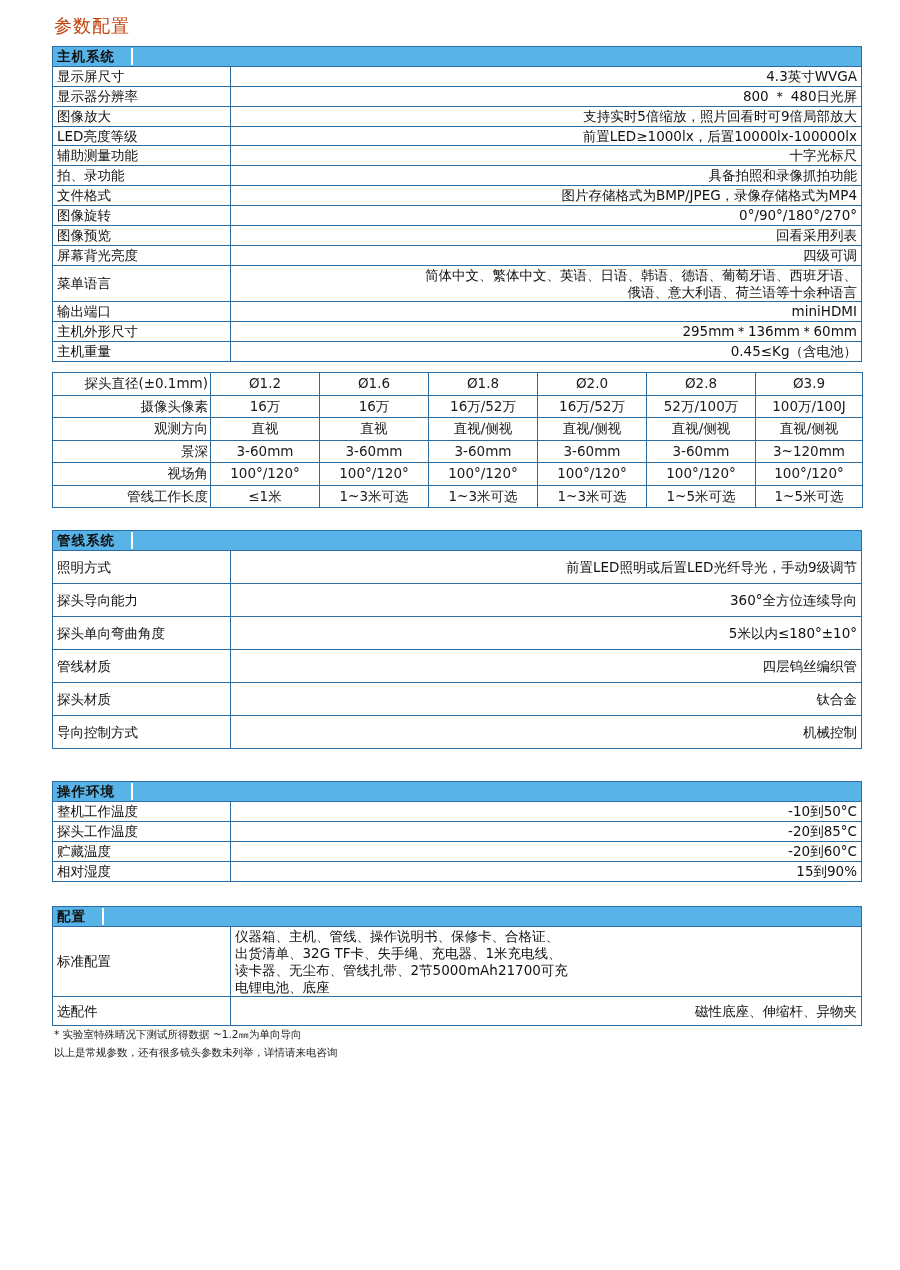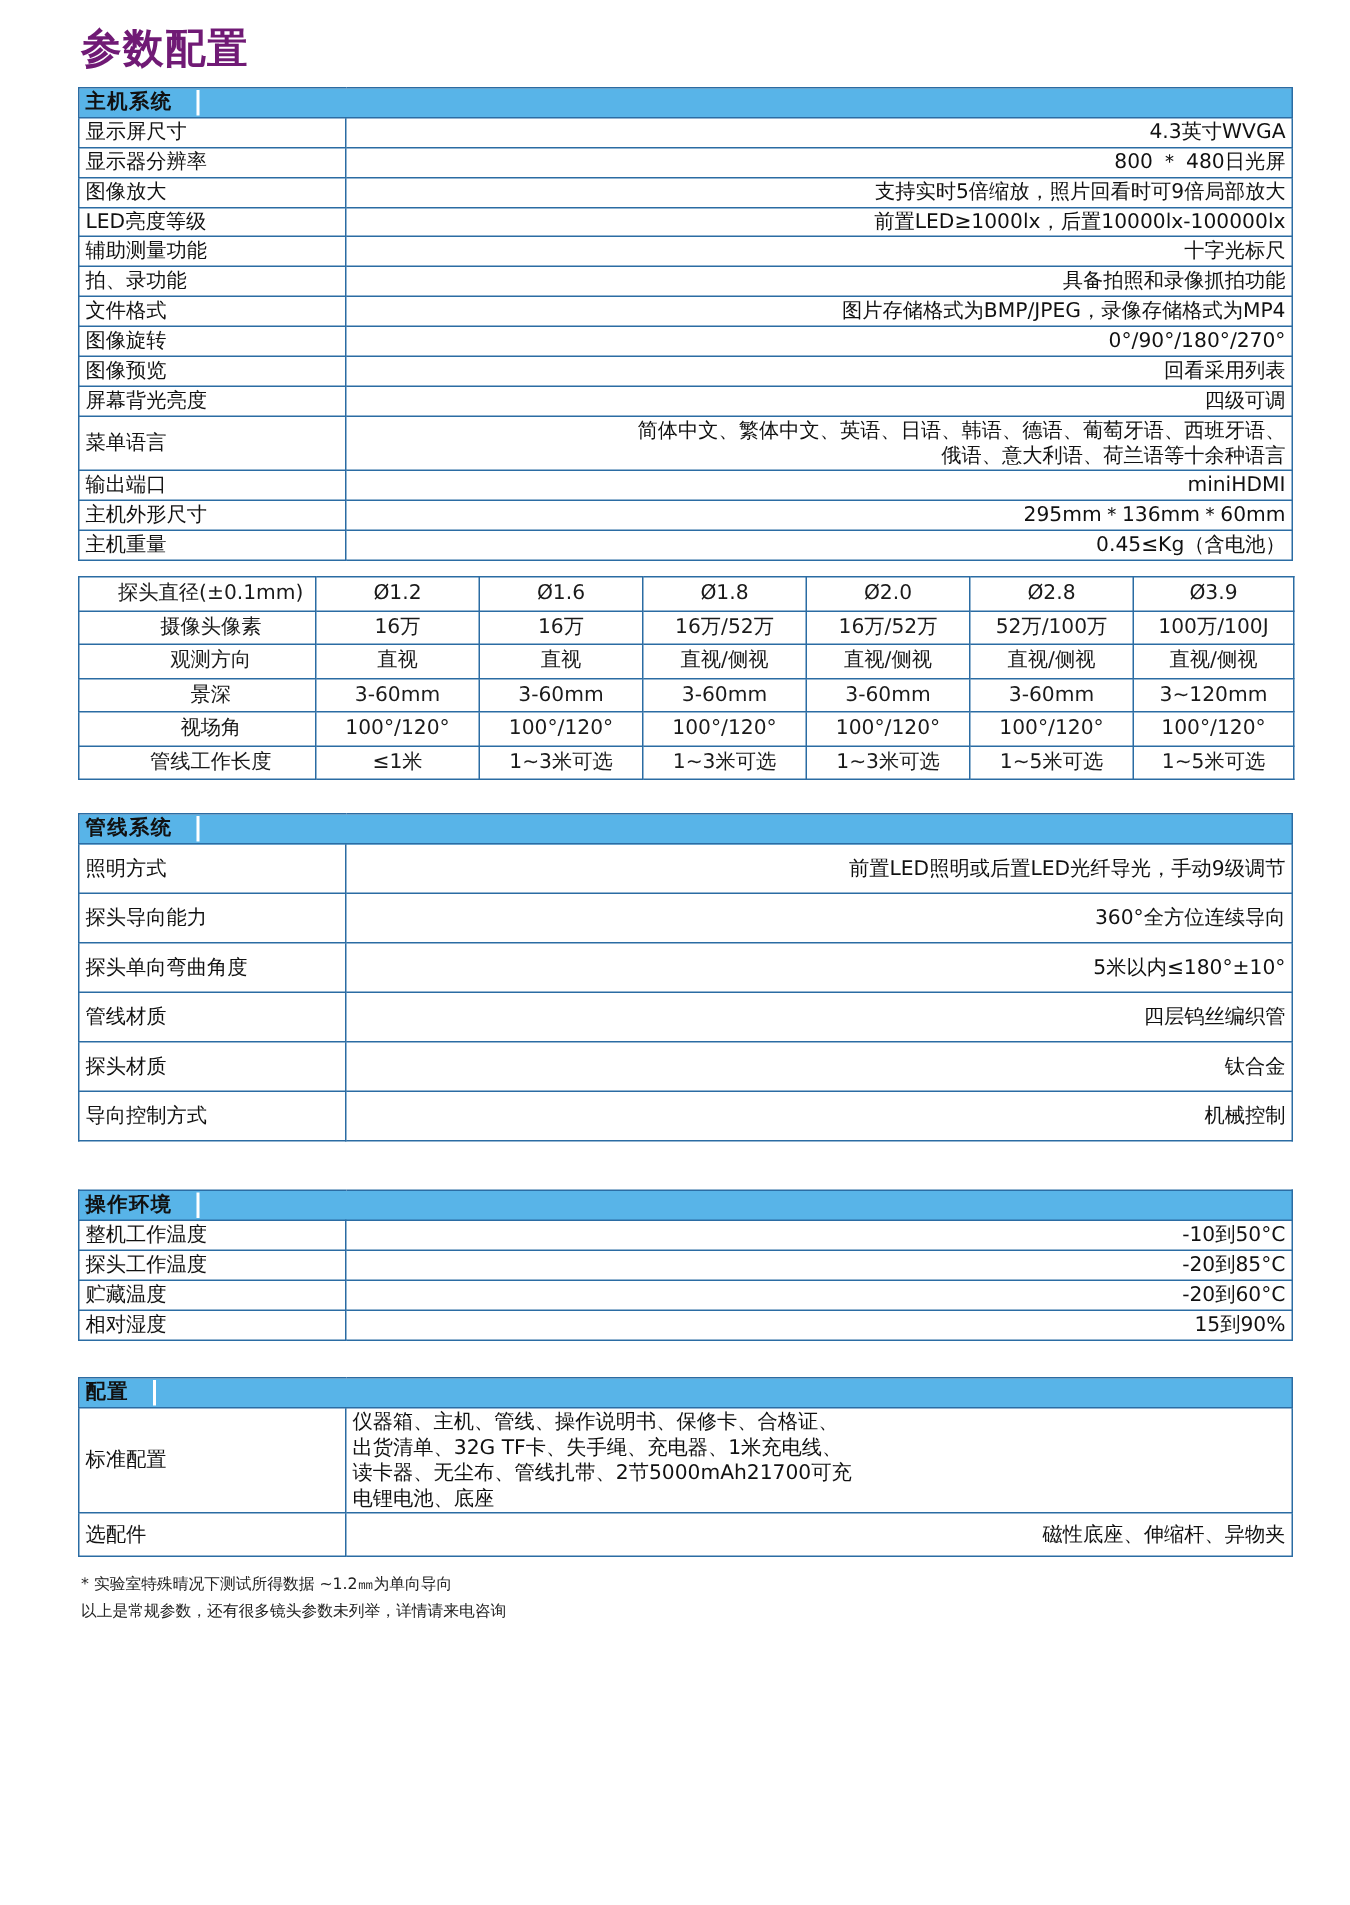--- a/index.html
+++ b/index.html
@@ -15,23 +15,23 @@
     position: relative;
   }
   .page {
     width: 900px;
     height: 1270px;
     box-sizing: border-box;
     padding: 14px 40px 0 52px;
     position: relative;
   }
   .page-title {
-    font-size: 27px;
-    font-weight: bold;
-    color: #701a75;
+    font-size: 18px;
+    font-weight: normal;
+    color: #c2410c;
     margin: 0 0 8px 2px;
     letter-spacing: 1px;
   }
   table.spec {
     border-collapse: collapse;
     width: 810px;
     table-layout: fixed;
   }
   table.spec td {
     border: 1px solid #2b6ca3;
@@ -72,31 +72,31 @@
     table-layout: fixed;
   }
   table.probe td {
     border: 1px solid #2b6ca3;
     font-size: 13.5px;
     text-align: center;
     padding: 2px 2px;
     line-height: 1.3;
   }
   table.probe td.lbl {
-    text-align: center;
+    text-align: right;
     padding-left: 20px;
     width: 158px;
     white-space: nowrap;
   }
   
   table.tall td {
     height: 30px;
   }
   .footnote {
-    margin-top: 10px;
+    margin-top: 0;
     font-size: 10.5px;
     color: #222;
     line-height: 1.55;
     margin-left: 2px;
   }
   .multi {
     line-height: 1.35;
   }
   .cfg-cell {
     text-align: left;

